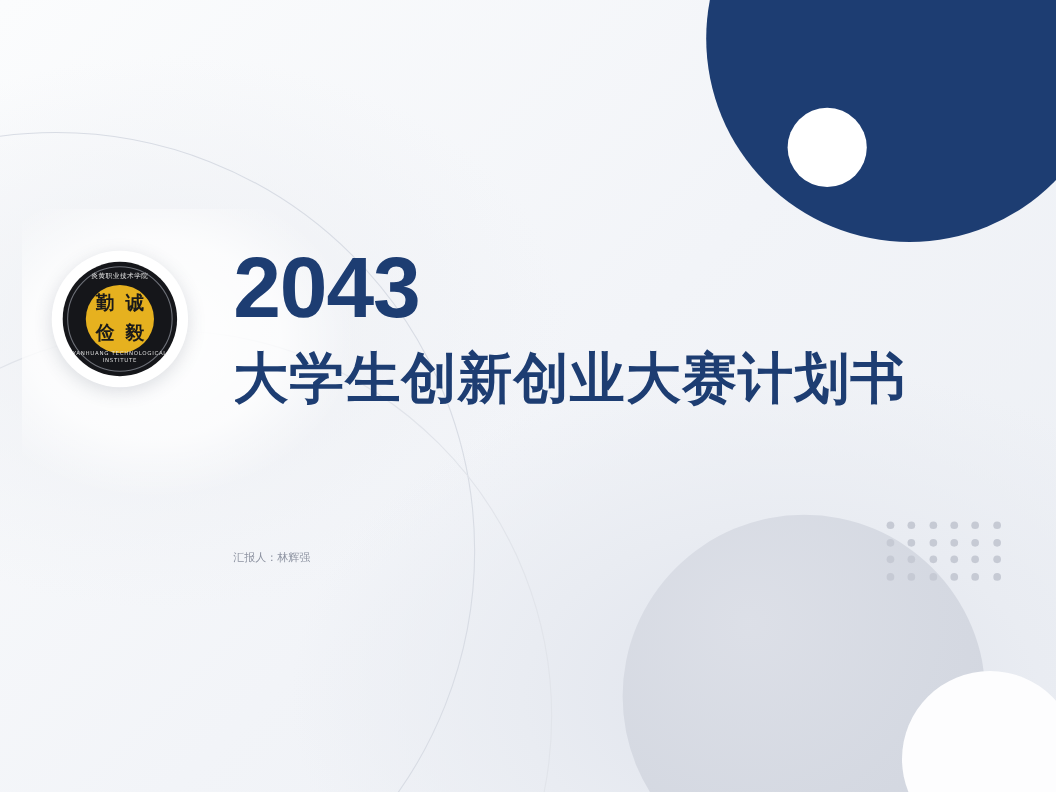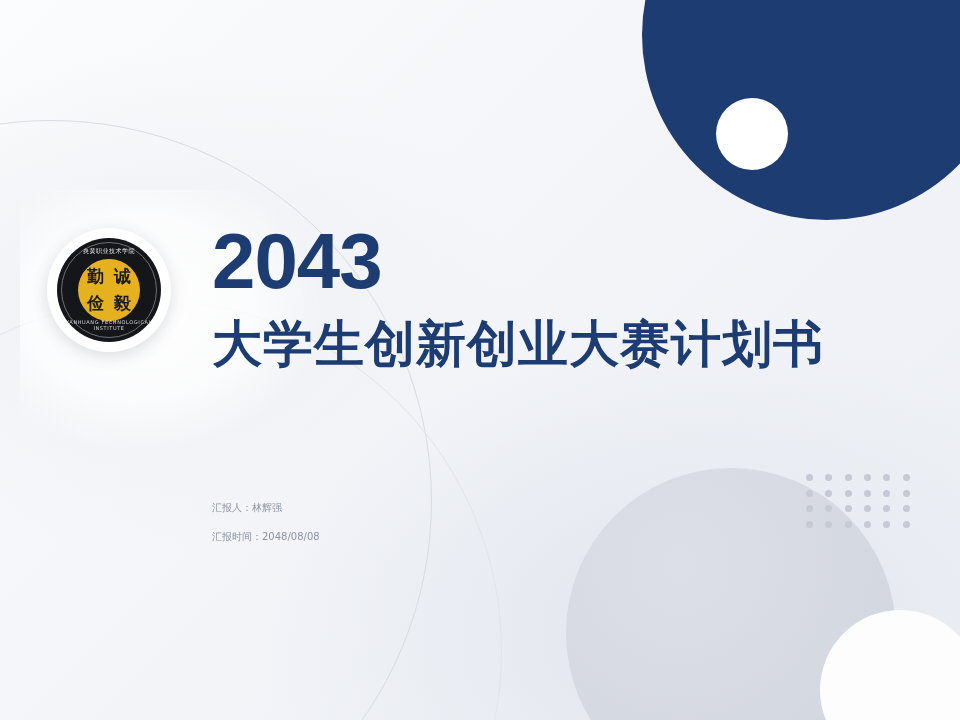--- a/index.html
+++ b/index.html
@@ -305,17 +305,16 @@
       <div class="logo-year">1999</div>
       <div class="logo-bottom-text">YANHUANG TECHNOLOGICAL INSTITUTE</div>
     </div>
   </div>
 
   <div class="title-year">2043</div>
   <div class="title-main">大学生创新创业大赛计划书</div>
 
   <div class="meta">
     <div>汇报人：林辉强</div>
-    <div>汇报时间：2048/08/08</div>
   </div>
 
 
 </div>
 
 </body></html>

